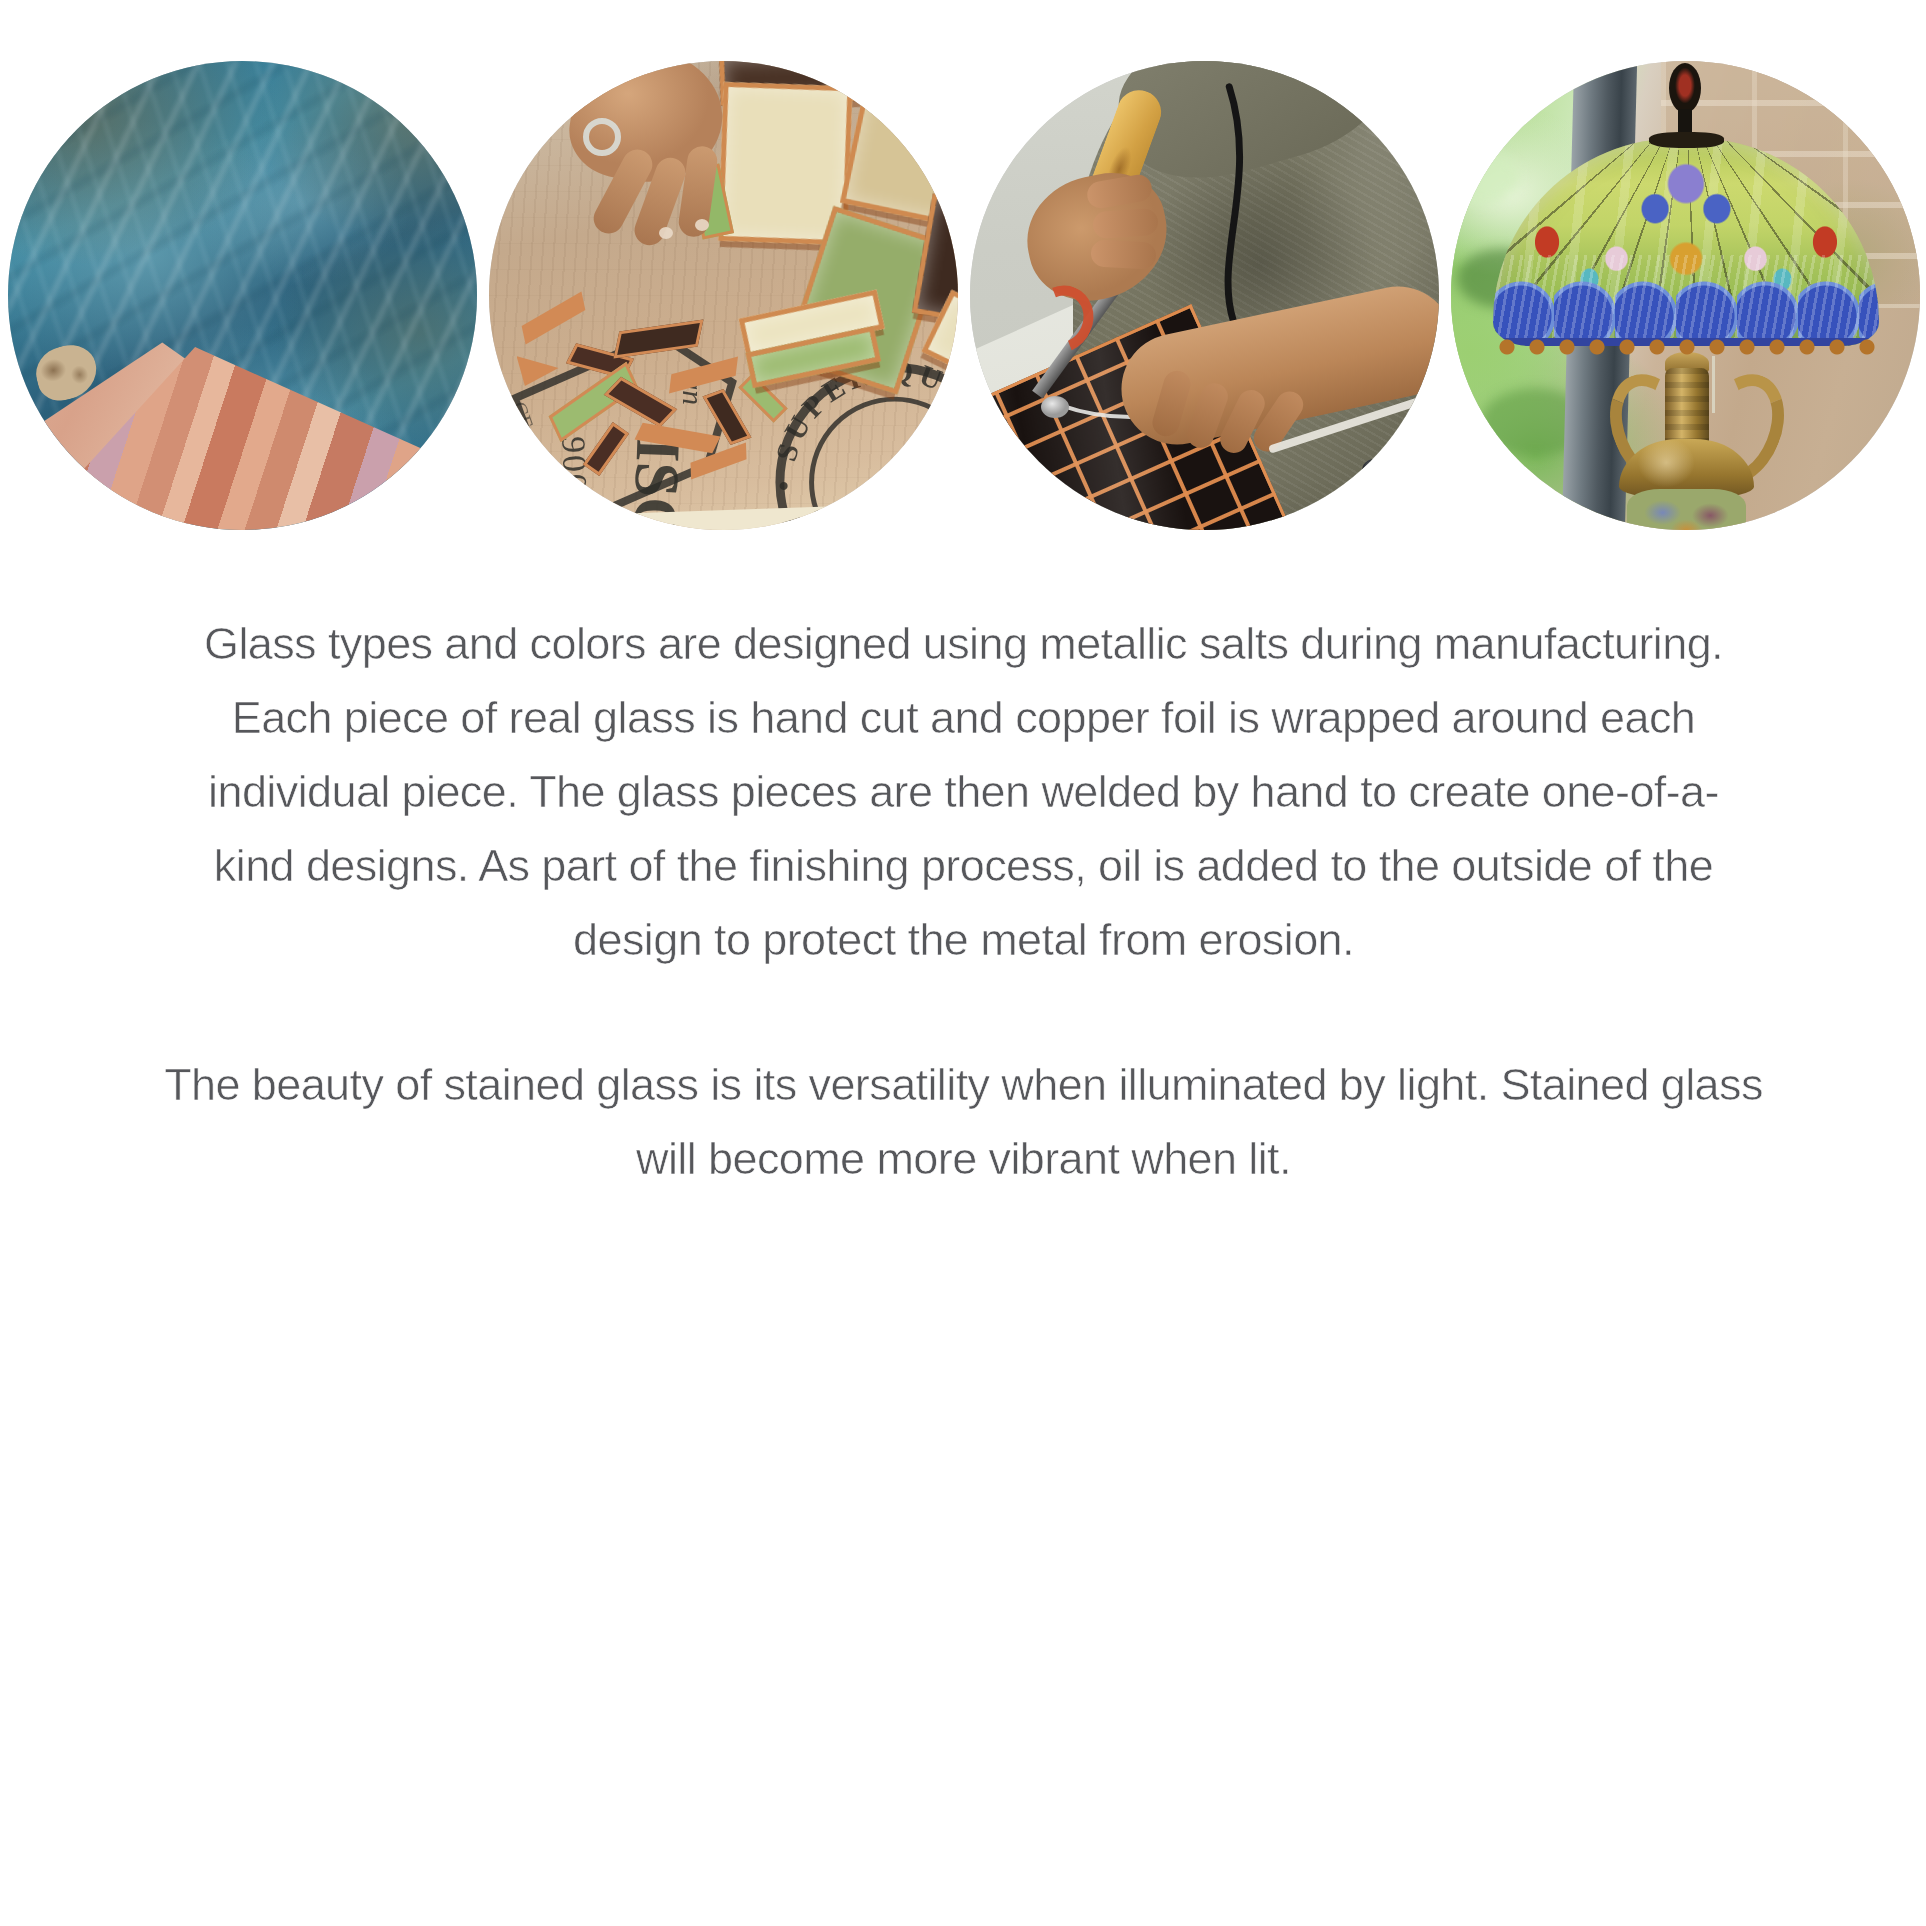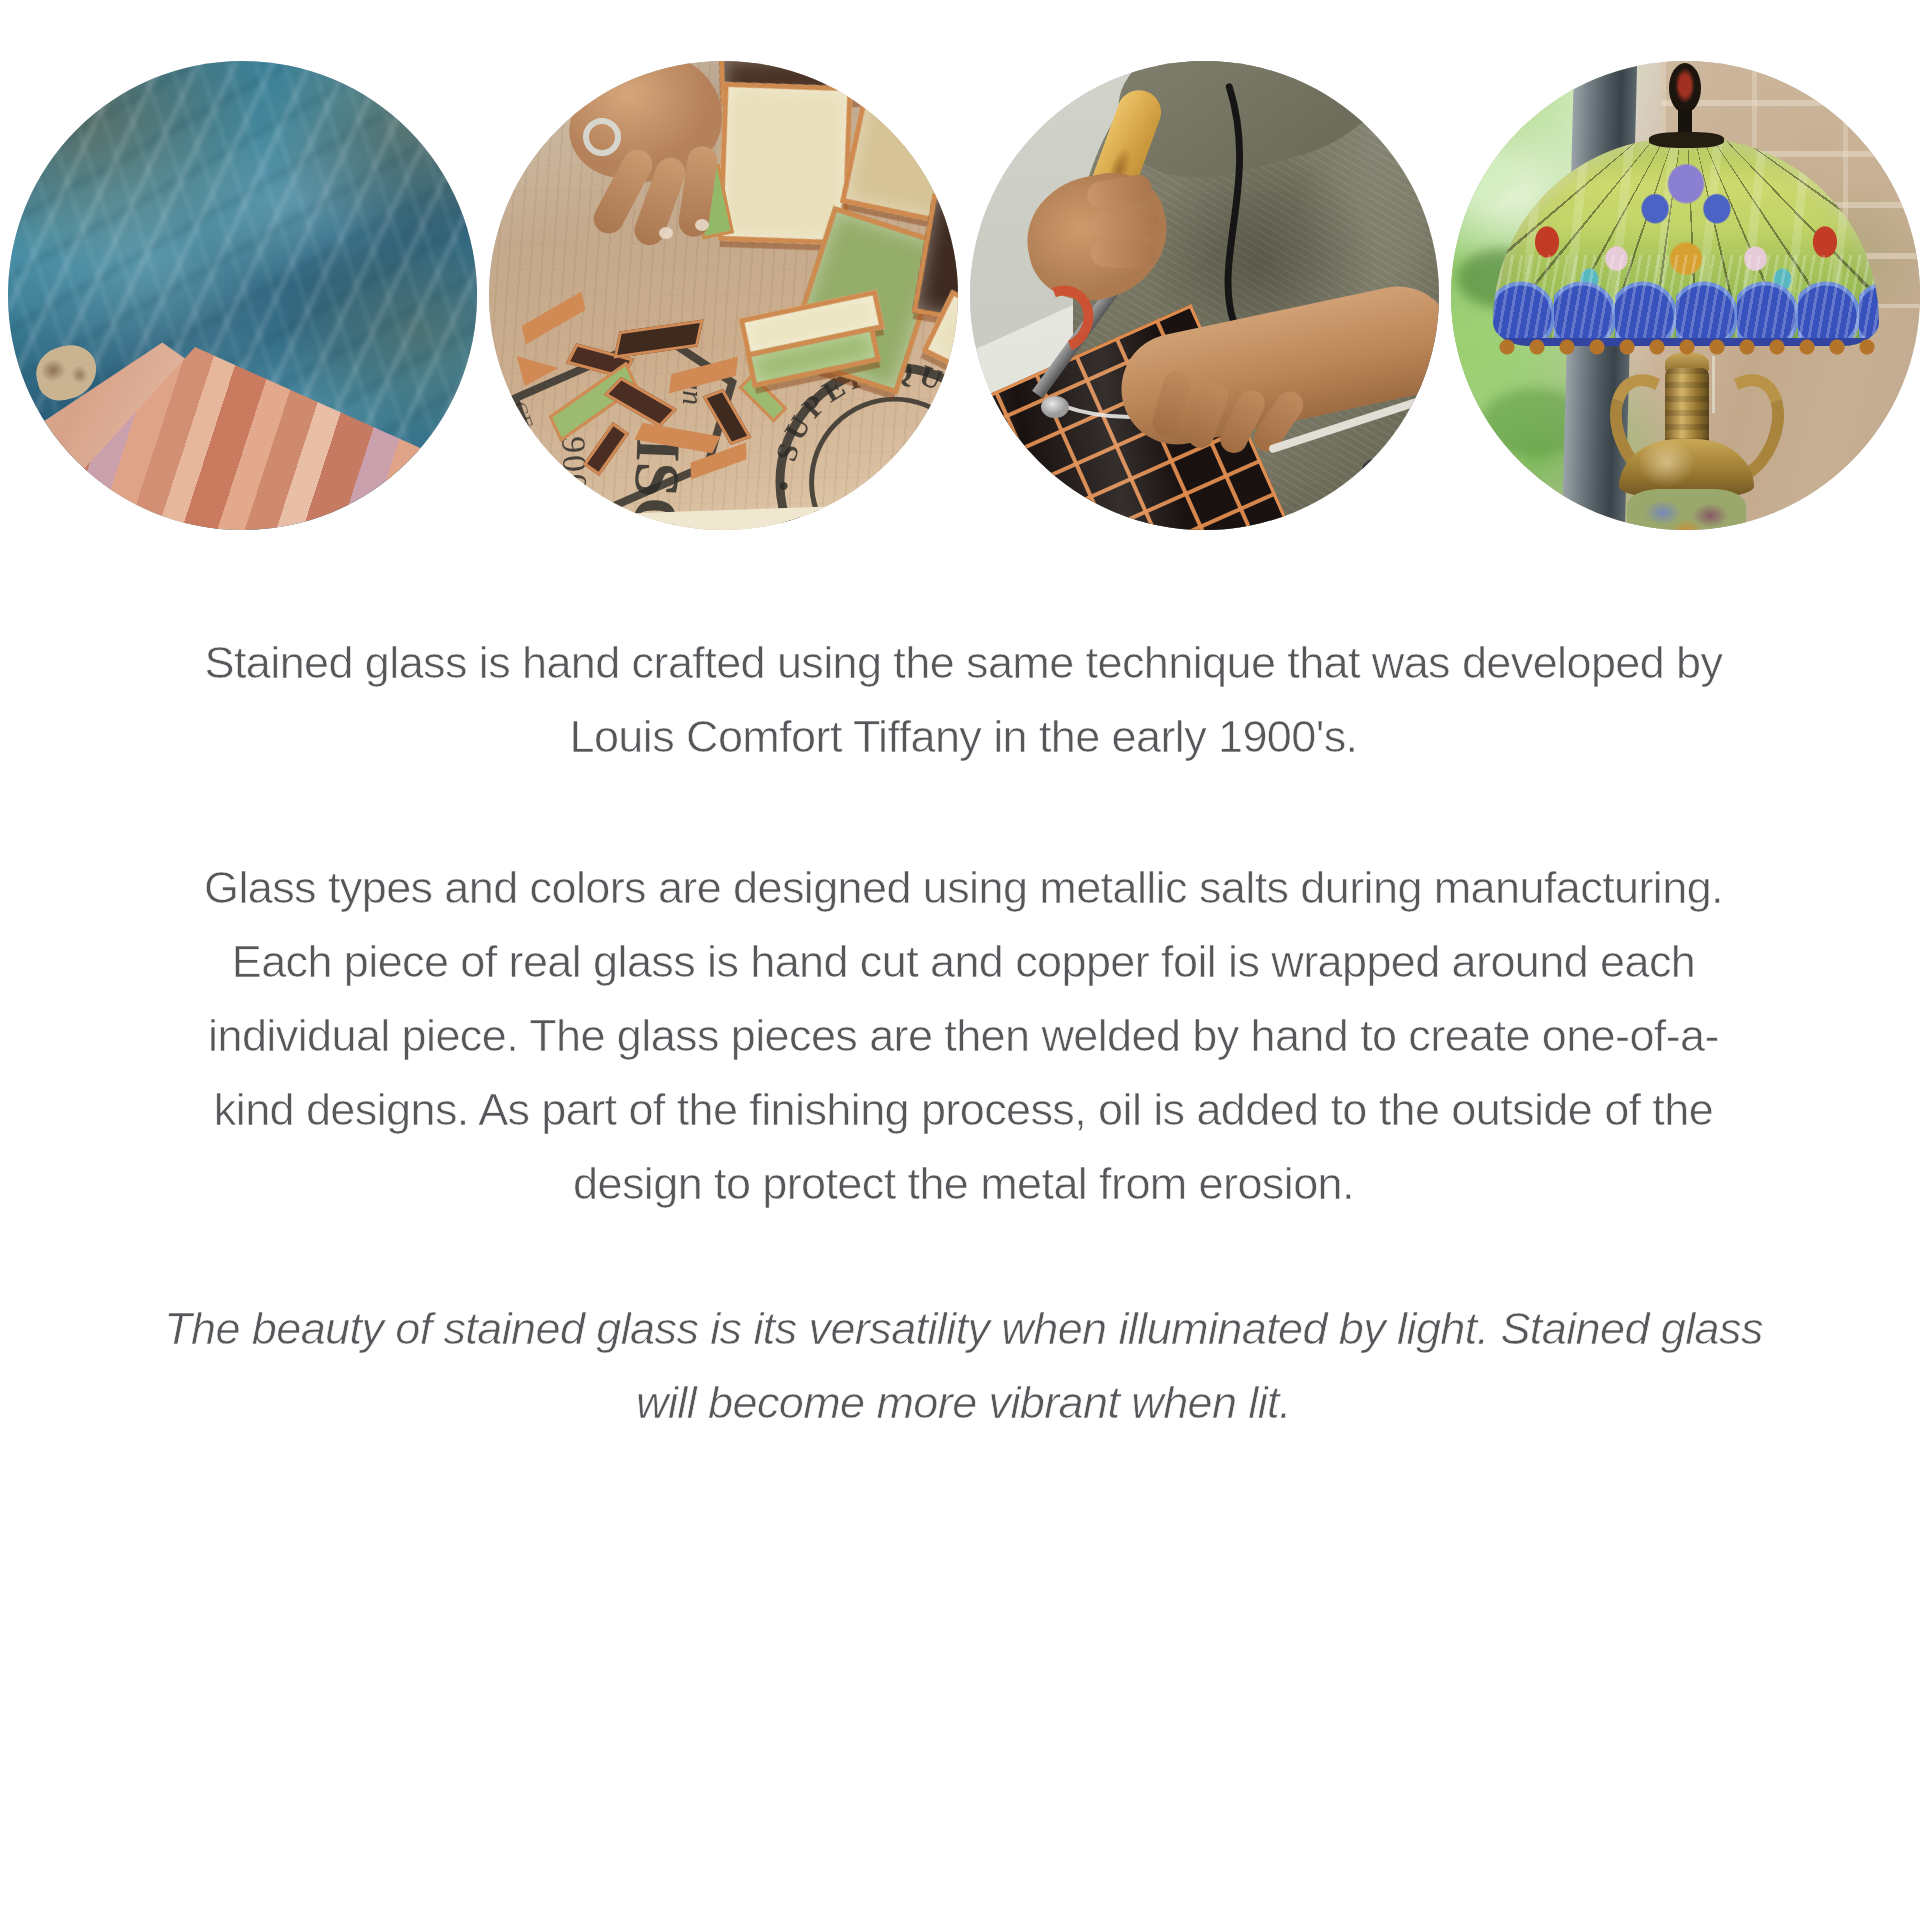--- a/index.html
+++ b/index.html
@@ -162,21 +162,21 @@
     background-size:30px 20px;background-repeat:repeat-x;}
   .c4-finial-knob{left:218px;top:2px;width:32px;height:50px;border-radius:50%;
     background:radial-gradient(50% 58% at 50% 45%, #a03022 0 36%, #1b150e 62%);}
   .c4-finial-stem{left:227px;top:48px;width:14px;height:30px;background:#17140f;}
   .c4-collar{left:198px;top:71px;width:75px;height:16px;border-radius:40%;background:#241d12;}
   
   .para{white-space:pre-line;text-align:center;color:#56575b;font-size:45px;line-height:74px;
         letter-spacing:-0.6px;-webkit-text-stroke:0.6px #ffffff;}
   .para1{margin-top:96px;}
   .para2{margin-top:77px;}
-  .para3{margin-top:71px;font-style:italic;}
+  .para3{margin-top:71px;}
 </style>
 </head>
 <body>
 
 <div class="page">
 
 
   <div class="circles">
 
     <div class="circle">
@@ -302,22 +302,20 @@
         <div class="layer c4-blueband"></div>
       </div>
       <div class="layer c4-beadrow"></div>
       <div class="layer c4-finial-knob"></div>
       <div class="layer c4-finial-stem"></div>
       <div class="layer c4-collar"></div>
     </div>
 
   </div>
 
-  <div class="para para1">Stained glass is hand crafted using the same technique that was developed by
-Louis Comfort Tiffany in the early 1900's.</div>
   <div class="para para2">Glass types and colors are designed using metallic salts during manufacturing.
 Each piece of real glass is hand cut and copper foil is wrapped around each
 individual piece. The glass pieces are then welded by hand to create one-of-a-
 kind designs. As part of the finishing process, oil is added to the outside of the
 design to protect the metal from erosion.</div>
   <div class="para para3">The beauty of stained glass is its versatility when illuminated by light. Stained glass
 will become more vibrant when lit.</div>
 
 </div>
 

